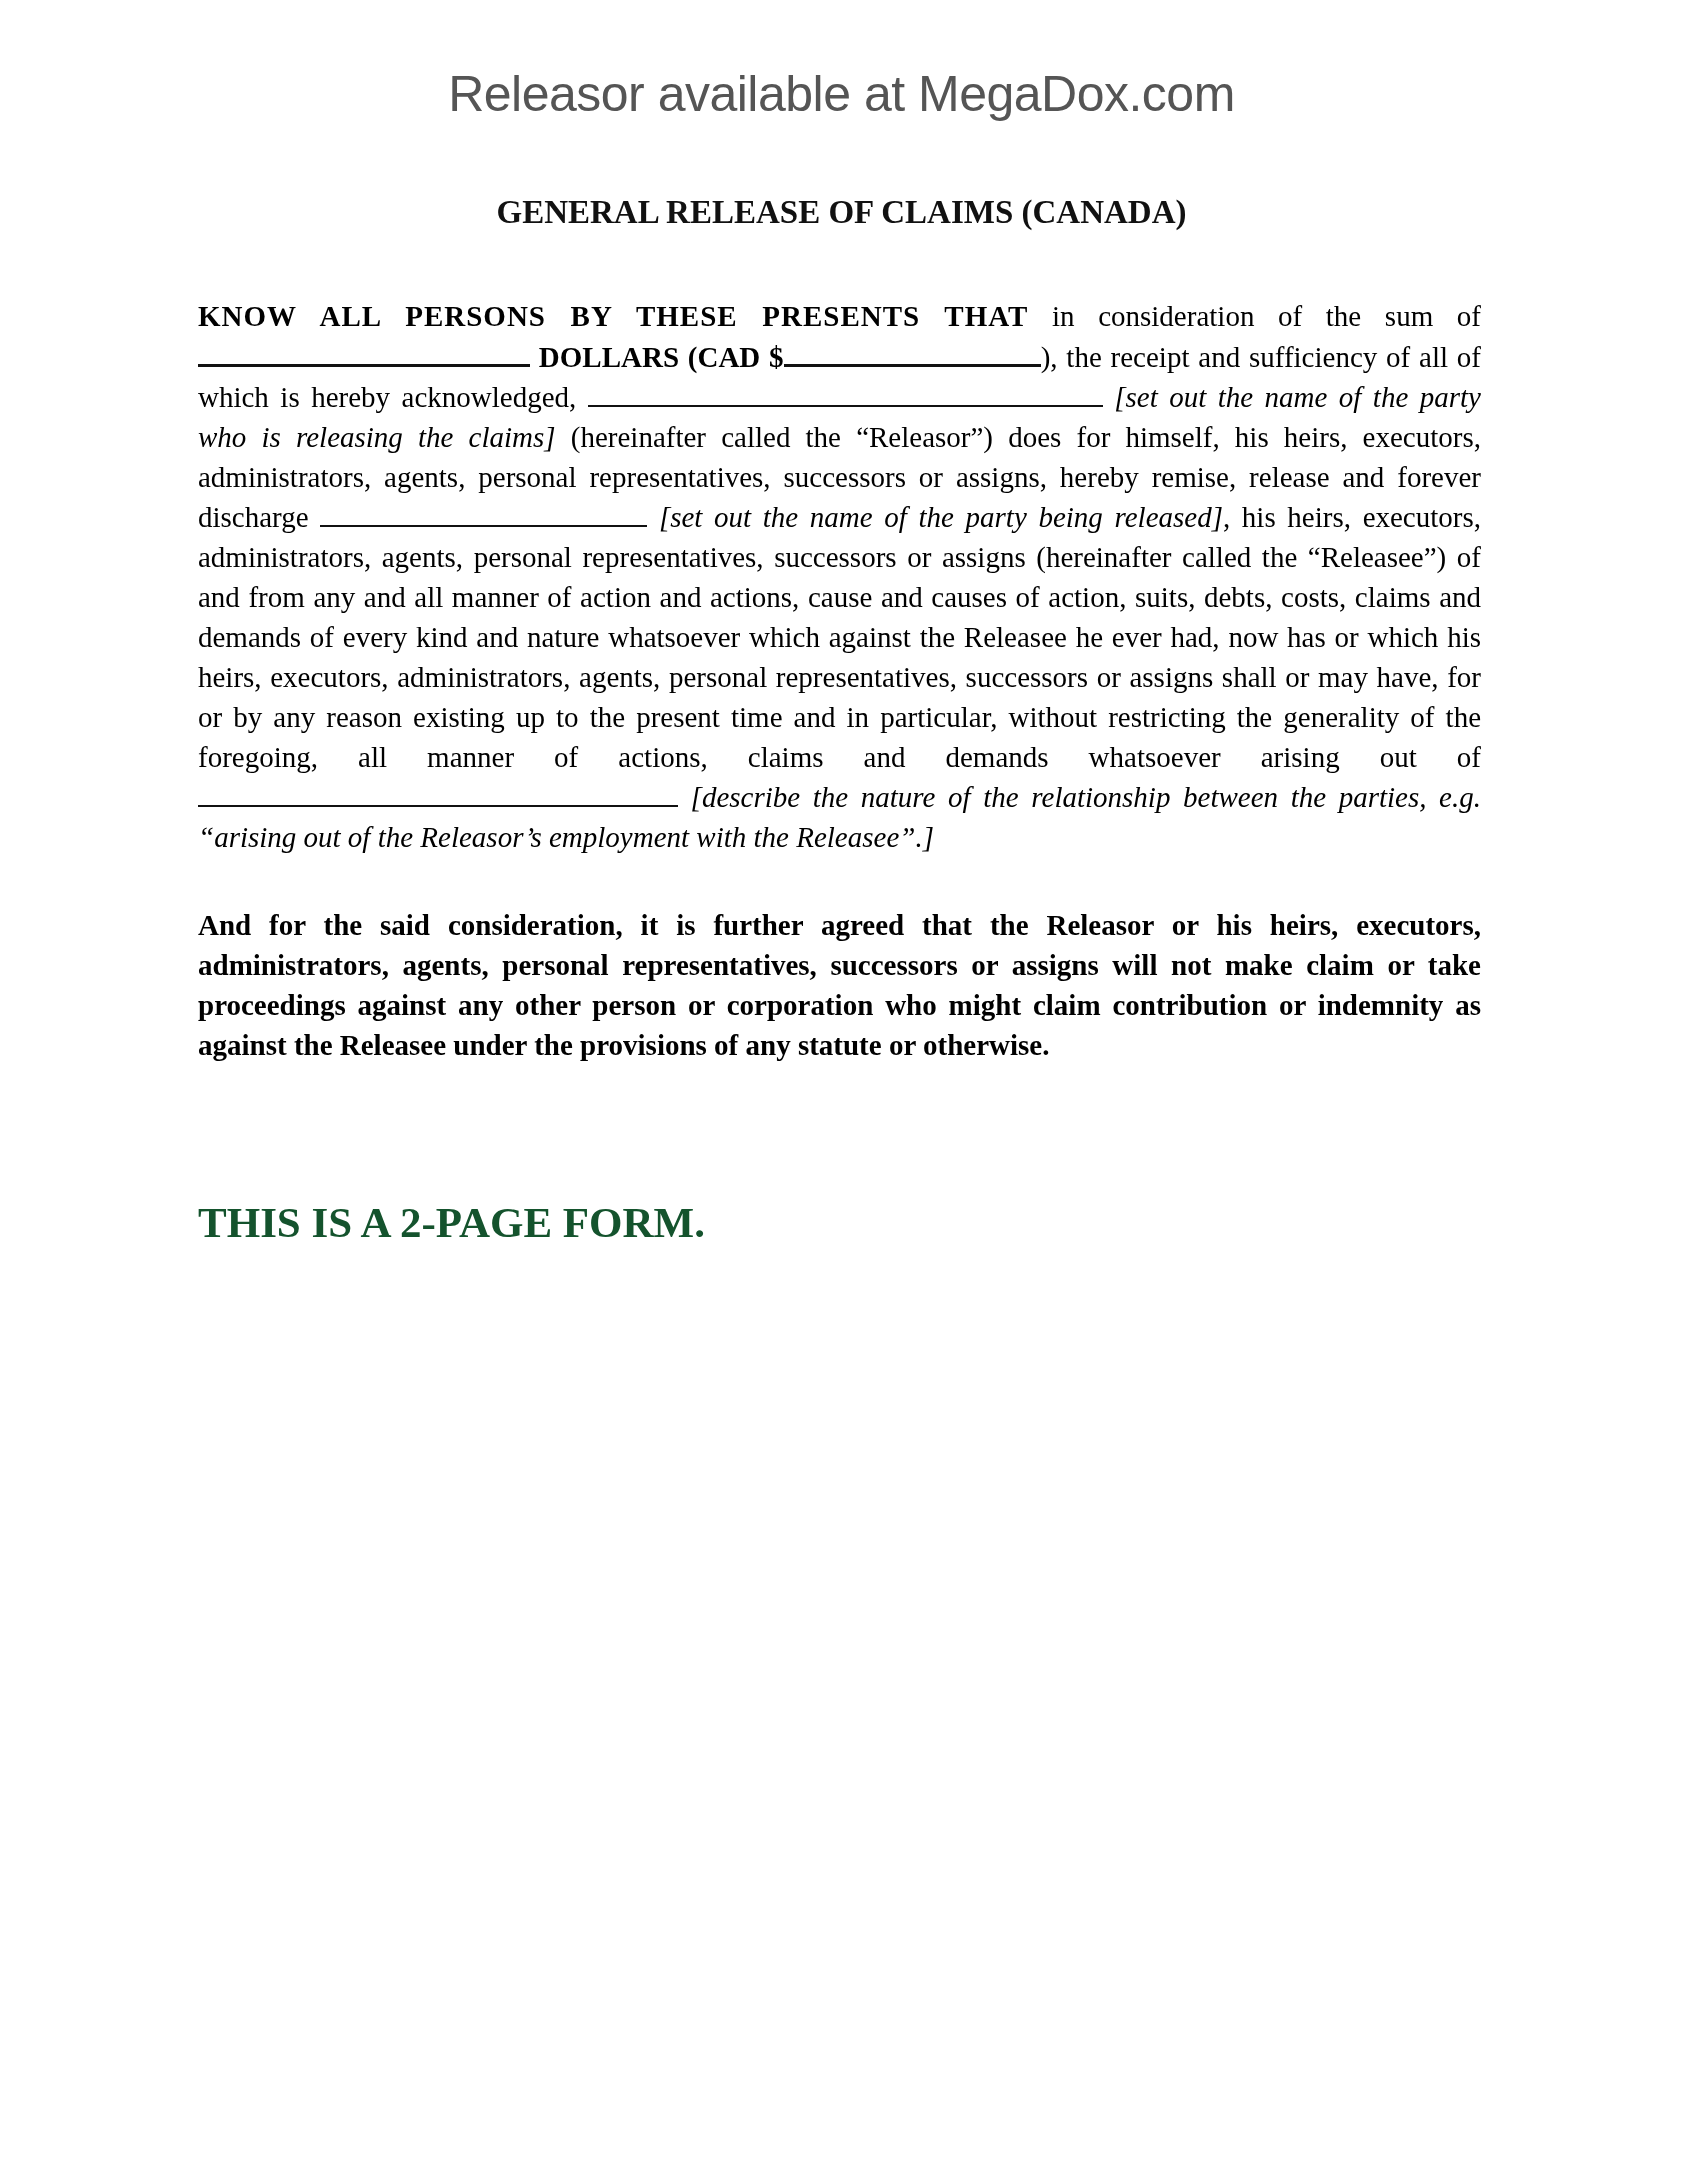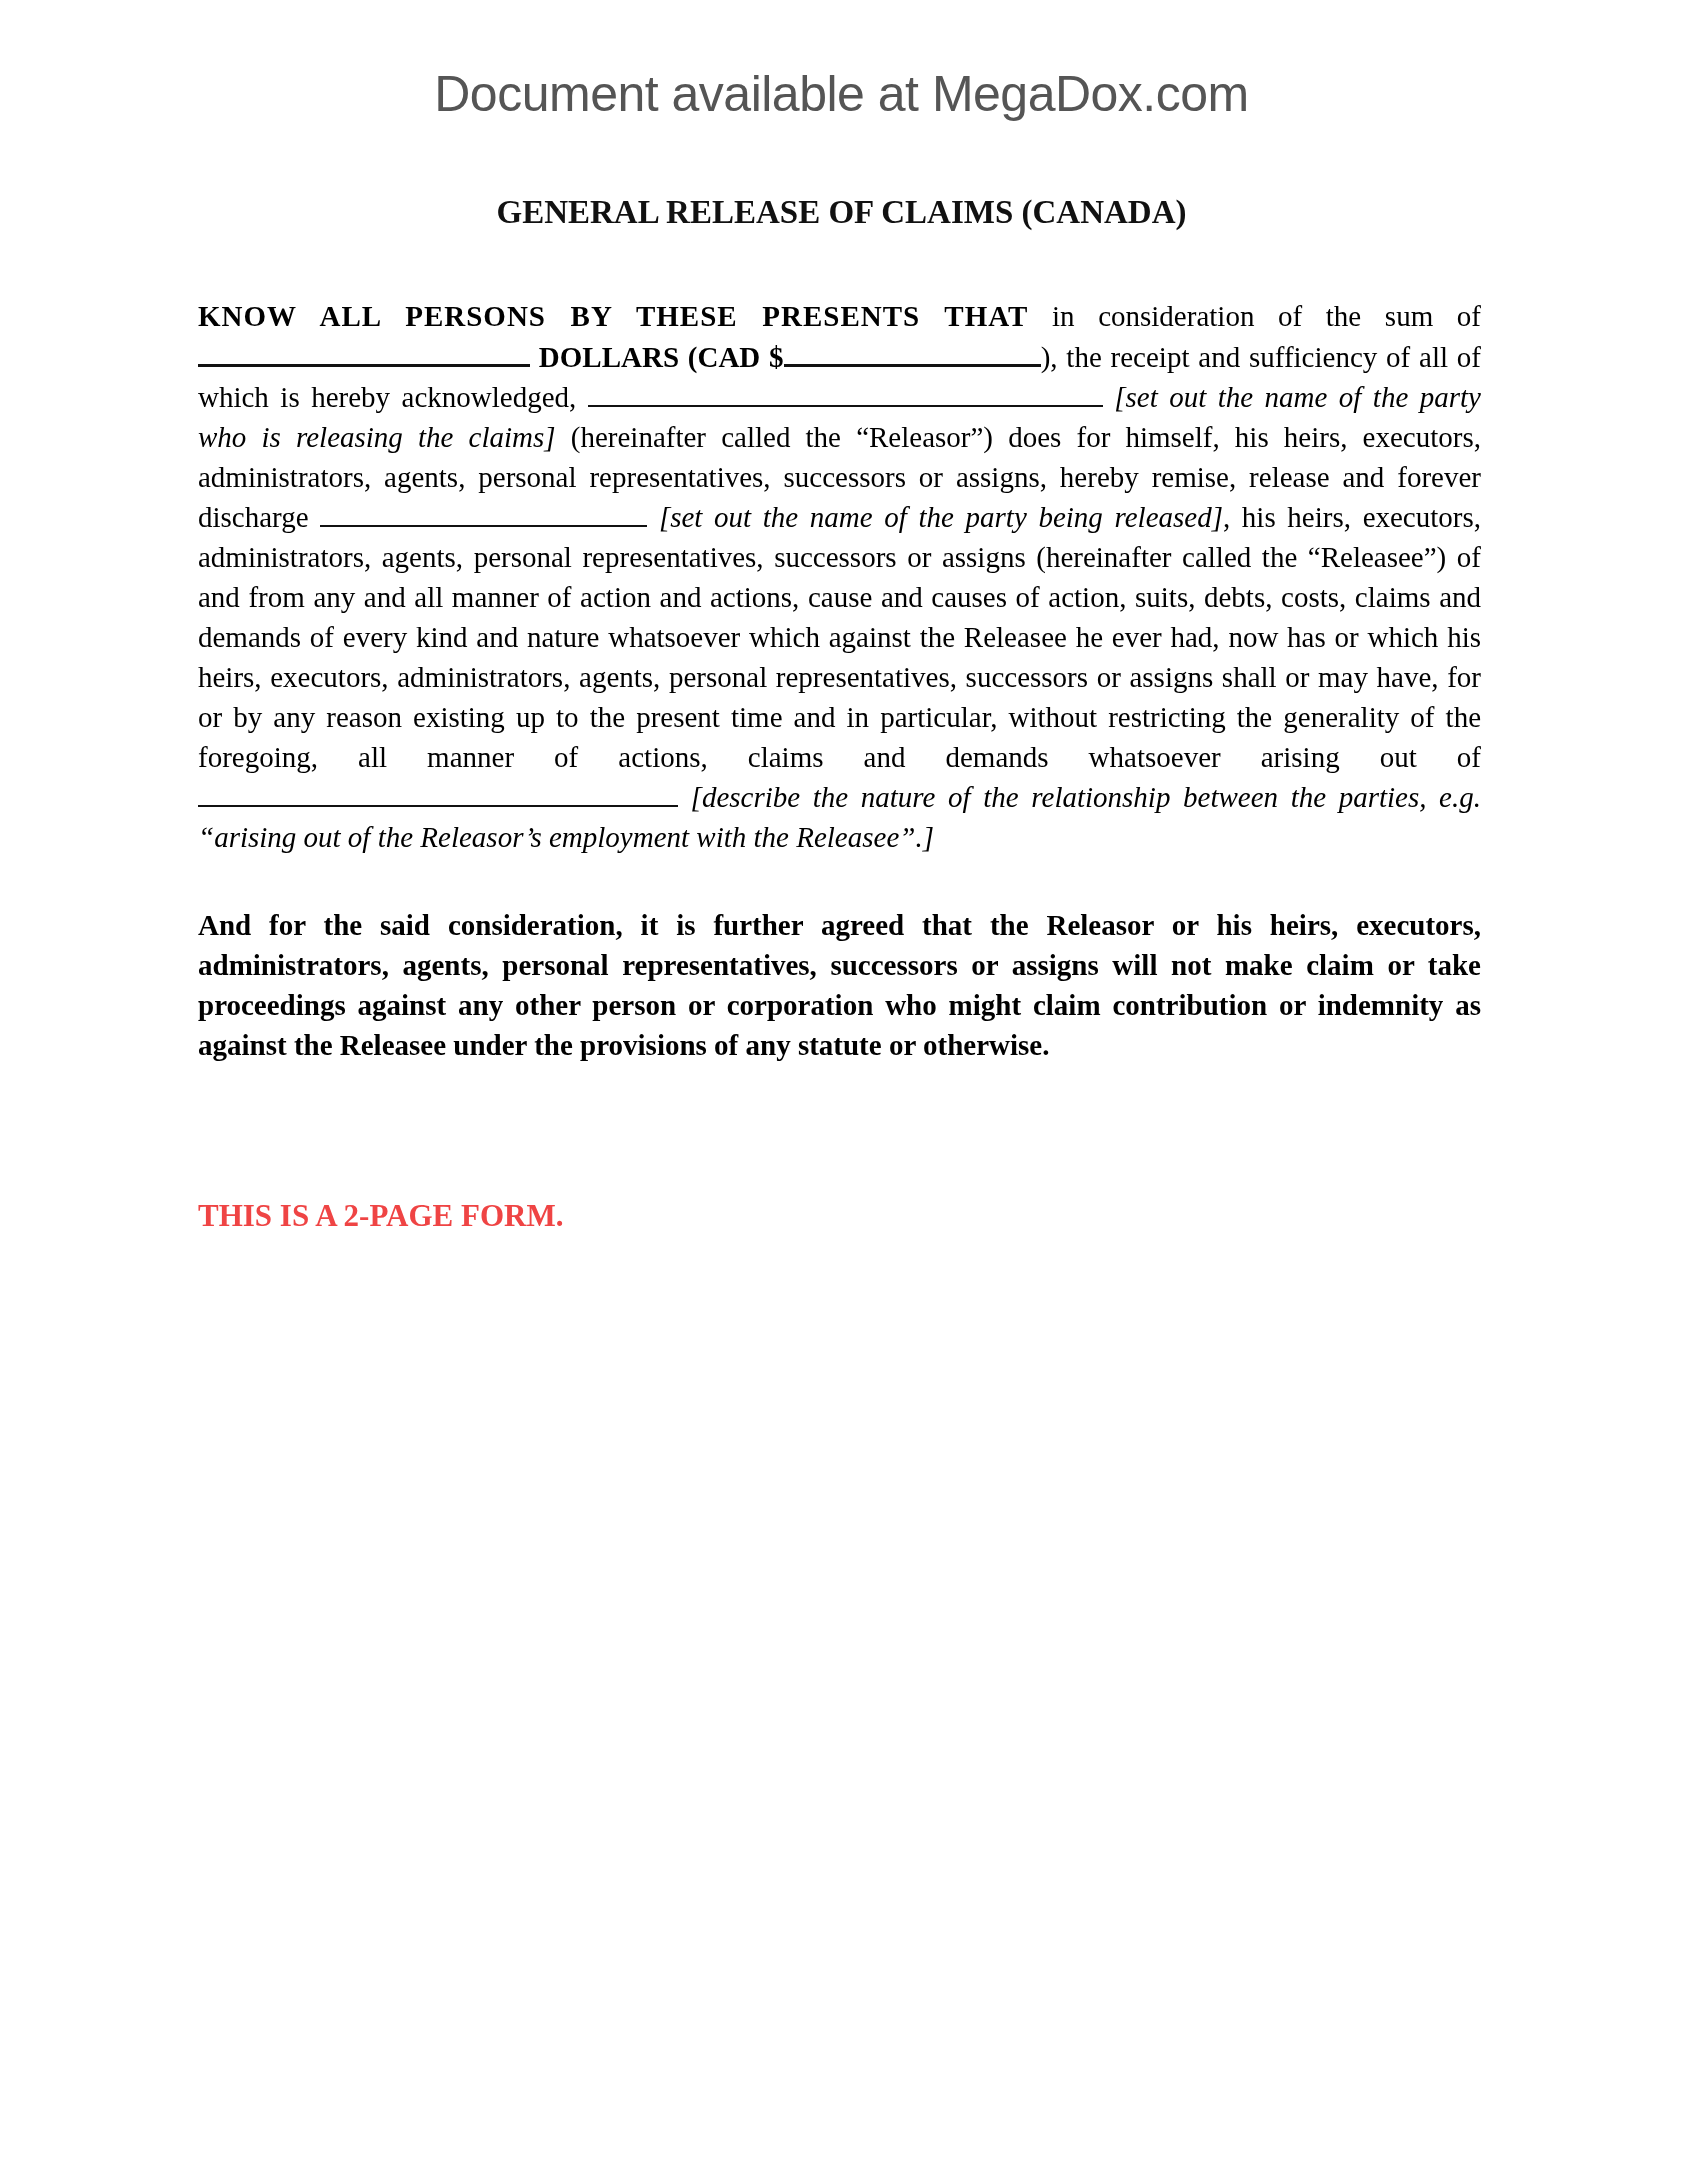--- a/index.html
+++ b/index.html
@@ -15,36 +15,36 @@
   }
   .content {
     position: absolute; left: 198px; width: 1283px;
     font-family: "Liberation Serif", serif; font-size: 29px; line-height: 40px;
     text-align: justify; color: #000000;
   }
   .p1 { top: 296px; }
   .p2 { top: 905px; font-weight: bold; }
   .form-note {
     position: absolute; top: 1198px; left: 198px;
-    font-family: "Liberation Serif", serif; font-weight: bold; font-size: 31px; color: #ef4444;
+    font-family: "Liberation Serif", serif; font-weight: bold; font-size: 43px; color: #14532d;
   }
   .b { font-weight: bold; letter-spacing: 1px; }
   .i { font-style: italic; }
   .blank { display: inline-block; border-bottom: 2px solid #111; height: 28px; vertical-align: baseline; }
   .blank.thick { border-bottom-width: 3px; }
   .w-amount { width: 332px; }
   .w-cad { width: 257px; }
   .w-releasor { width: 515px; }
   .w-releasee { width: 327px; }
   .w-nature { width: 480px; }
 </style>
 </head>
 <body>
 
-<div class="watermark">Document available at MegaDox.com</div>
+<div class="watermark">Releasor available at MegaDox.com</div>
 
 <div class="title">GENERAL RELEASE OF CLAIMS (CANADA)</div>
 
 <div class="content p1"><span class="b">KNOW ALL PERSONS BY THESE PRESENTS THAT</span><span> in consideration of the sum of </span><span class="blank thick w-amount"></span><span class="b" style="letter-spacing:0"> DOLLARS (CAD $</span><span class="blank thick w-cad"></span><span>), the receipt and sufficiency of all of which is hereby acknowledged, </span><span class="blank w-releasor"></span><span class="i"> [set out the name of the party who is releasing the claims]</span><span> (hereinafter called the “Releasor”) does for himself, his heirs, executors, administrators, agents, personal representatives, successors or assigns, hereby remise, release and forever discharge </span><span class="blank w-releasee"></span><span class="i"> [set out the name of the party being released]</span><span>, his heirs, executors, administrators, agents, personal representatives, successors or assigns (hereinafter called the “Releasee”) of and from any and all manner of action and actions, cause and causes of action, suits, debts, costs, claims and demands of every kind and nature whatsoever which against the Releasee he ever had, now has or which his heirs, executors, administrators, agents, personal representatives, successors or assigns shall or may have, for or by any reason existing up to the present time and in particular, without restricting the generality of the foregoing, all manner of actions, claims and demands whatsoever arising out of </span><span class="blank w-nature"></span><span class="i"> [describe the nature of the relationship between the parties, e.g. “arising out of the Releasor’s employment with the Releasee”.]</span></div>
 
 <div class="content p2">And for the said consideration, it is further agreed that the Releasor or his heirs, executors, administrators, agents, personal representatives, successors or assigns will not make claim or take proceedings against any other person or corporation who might claim contribution or indemnity as against the Releasee under the provisions of any statute or otherwise.</div>
 
 <div class="form-note">THIS IS A 2-PAGE FORM.</div>
 
 

